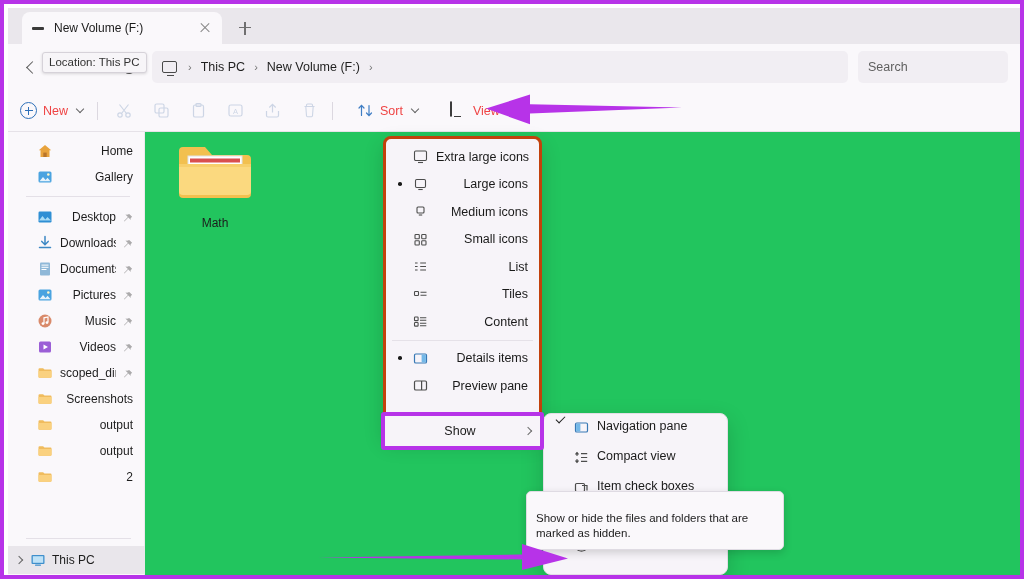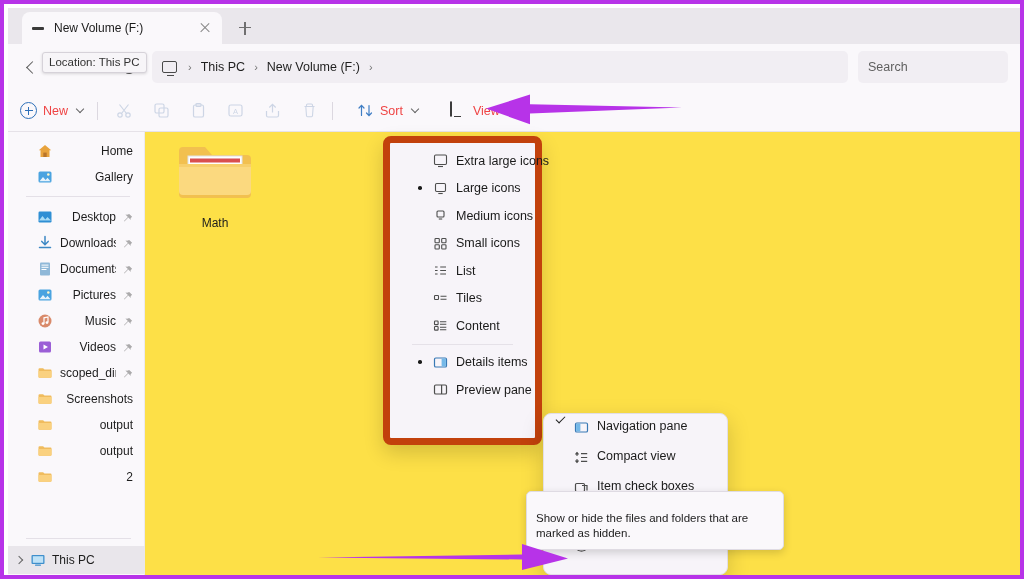--- a/index.html
+++ b/index.html
@@ -212,40 +212,41 @@
     width: 6px; height: 6px; border-right: 1.3px solid #666;
     border-top: 1.3px solid #666; transform: rotate(45deg);
     margin-right: 2px; flex: 0 0 6px;
   }
   .sidebar-sep-bottom {
     position: absolute; left: 18px; bottom: 40px; width: 105px;
     height: 1px; background: #e4e0e7;
   }
 
   .filearea {
-    flex: 1; height: 447px; background: #fde047; position: relative;
+    flex: 1; height: 447px; background: #22c55e; position: relative;
   }
   .file-tile {
     position: absolute; left: 22px; top: 10px;
     width: 96px; text-align: center;
   }
   .file-name {
     margin-top: 8px; font-size: 12px; color: #1c1c1c;
   }
 
   
   .menu {
     position: absolute; left: 375px; top: 128px;
     width: 159px;
     background: #f7f4f9;
-    border: 7px solid #c2410c;
+    border: 3px solid #c2410c;
     border-radius: 8px;
     box-shadow: 0 8px 20px rgba(0,0,0,.16);
-    padding: 4px 16px;
+    padding: 4px 0;
     z-index: 30;
+    text-align: right;
   }
   .menu-item {
     height: 27.5px; display: flex; align-items: center;
     font-size: 12.5px; color: #1a1a1a;
     padding: 0 8px 0 6px; margin: 0 3px; border-radius: 4px;
     gap: 7px;
   }
   .bullet-slot { width: 10px; flex: 0 0 10px; display: flex; justify-content: center; }
   .bullet {
     width: 3.6px; height: 3.6px; border-radius: 50%; background: #1a1a1a;
@@ -762,20 +763,26 @@
               <rect x="2.5" y="4" width="12" height="9" rx="1.3" fill="none" stroke="#4d4d4d" stroke-width="1.2"></rect>
               <path d="M9.6 4v9" stroke="#4d4d4d" stroke-width="1.2"></path>
             </svg>
         </span>
         <span class="menu-label">Preview pane</span>
       </div>
 
       <div style="height:30px;"></div>
     </div>
 
+    <div class="show-row-wrap">
+      <div class="show-row">
+        <span class="show-label">Show</span>
+        <span class="submenu-chev"></span>
+      </div>
+    </div>
 
     <div class="submenu">
       <div class="sub-item">
         <span class="check-slot">
             <i class="checkmark"></i>
           </span>
         <span class="menu-icon">
           <svg viewBox="0 0 17 17" width="17" height="17">
               <rect x="2.5" y="4" width="12" height="9" rx="1.3" fill="none" stroke="#3878b5" stroke-width="1.2"></rect>
               <rect x="3.1" y="4.6" width="4.3" height="7.8" rx="1" fill="#74b8e8"></rect>

